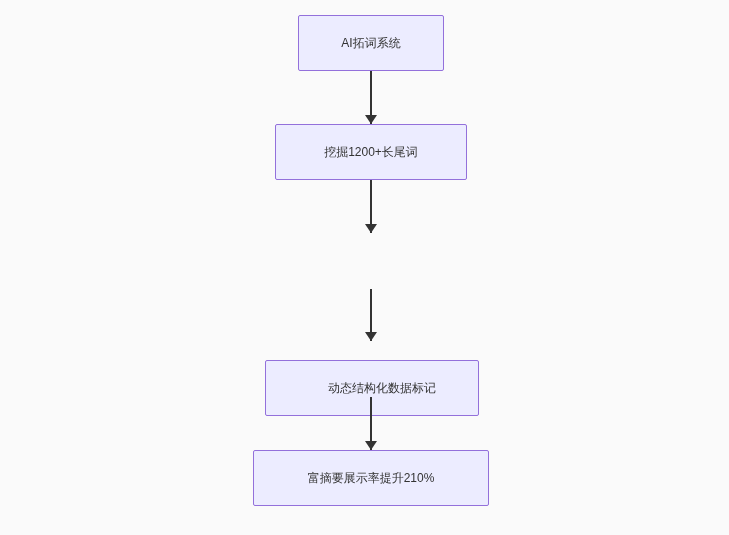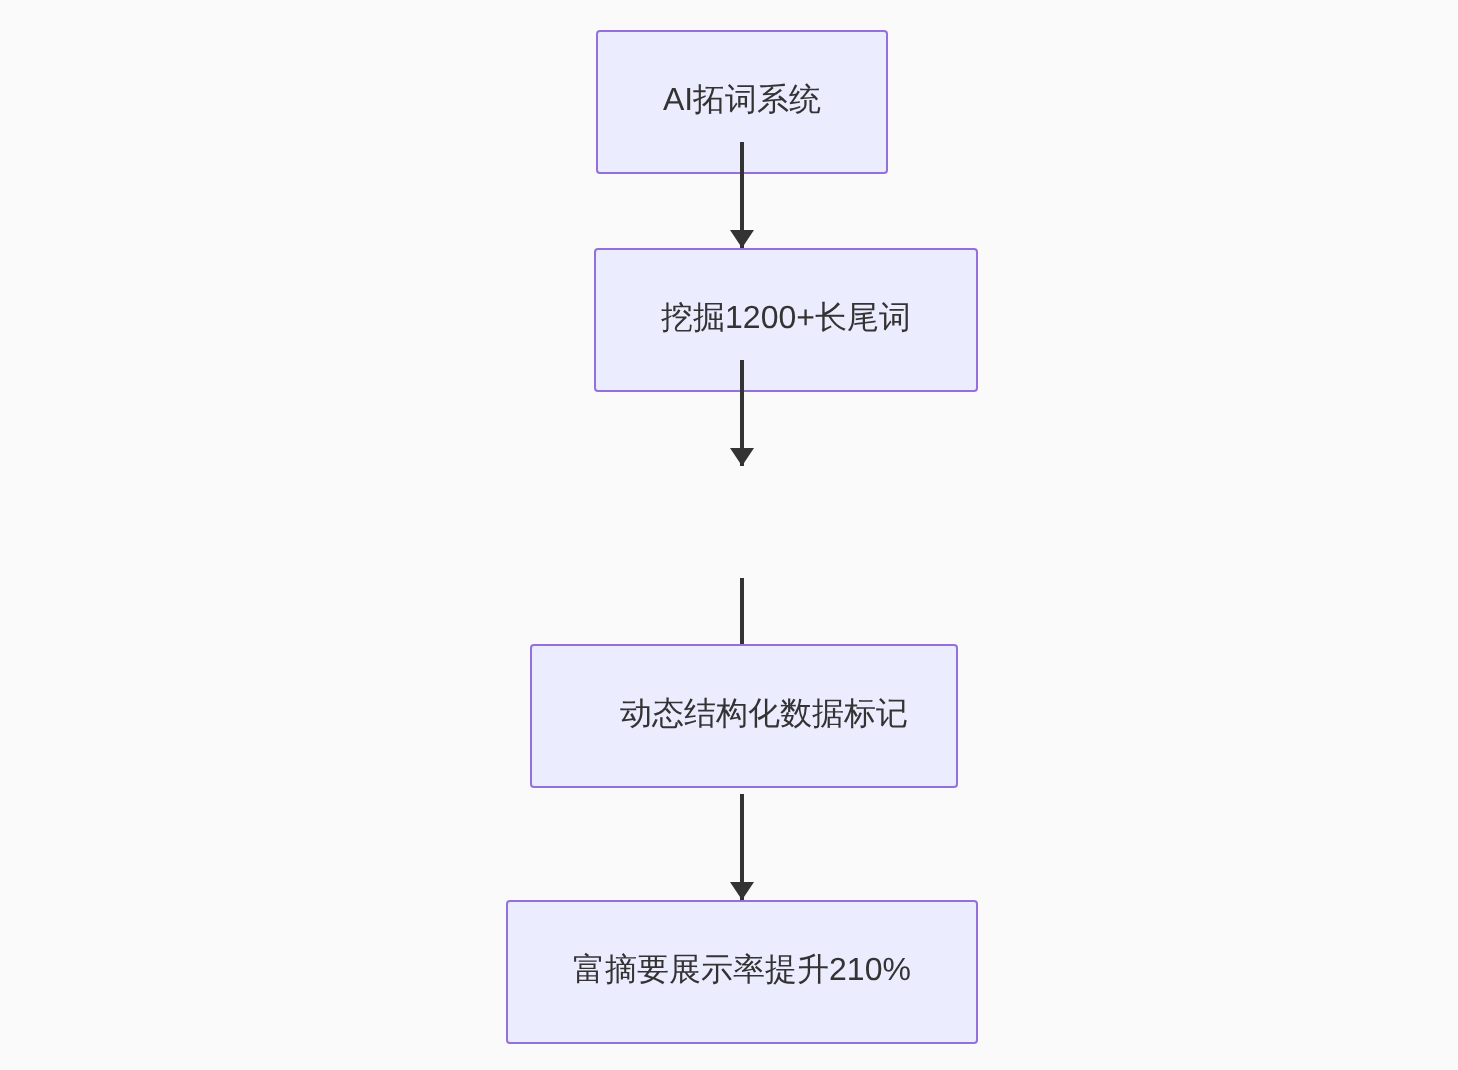--- a/index.html
+++ b/index.html
@@ -12,38 +12,38 @@
   .canvas {
     position: relative;
     width: 729px;
     height: 535px;
     background: var(--bg, #fafafa);
     overflow: hidden;
   }
   .node {
     position: absolute;
     box-sizing: border-box;
-    height: 72px;
+    height: 56px;
     background: var(--node-fill, #ececff);
     border: 1px solid var(--node-border, #9370db);
     border-radius: 2px;
     display: flex;
     align-items: center;
     justify-content: center;
     color: var(--text, #333333);
-    font-size: 16px;
+    font-size: 12px;
     line-height: 1;
     text-align: center;
     white-space: nowrap;
   }
   
   .n1 { top: 15px;  left: 298px; width: 146px; }
-  .n2 { top: 124px; left: 275px; width: 192px; margin-left: 22px; }
+  .n2 { top: 124px; left: 275px; width: 192px; }
   .n3 { top: 233px; left: 262px; width: 219px; }
-  .n4 { top: 322px; left: 265px; width: 214px; padding-left: 20px; }
+  .n4 { top: 360px; left: 265px; width: 214px; padding-left: 20px; }
   .n5 { top: 450px; left: 253px; width: 236px; }
 
   .arrow {
     position: absolute;
     left: 370px;
     width: 2px;
     background: var(--arrow, #333333);
   }
   .a1 { top: 71px;  height: 53px; }
   .a2 { top: 180px; height: 53px; }

